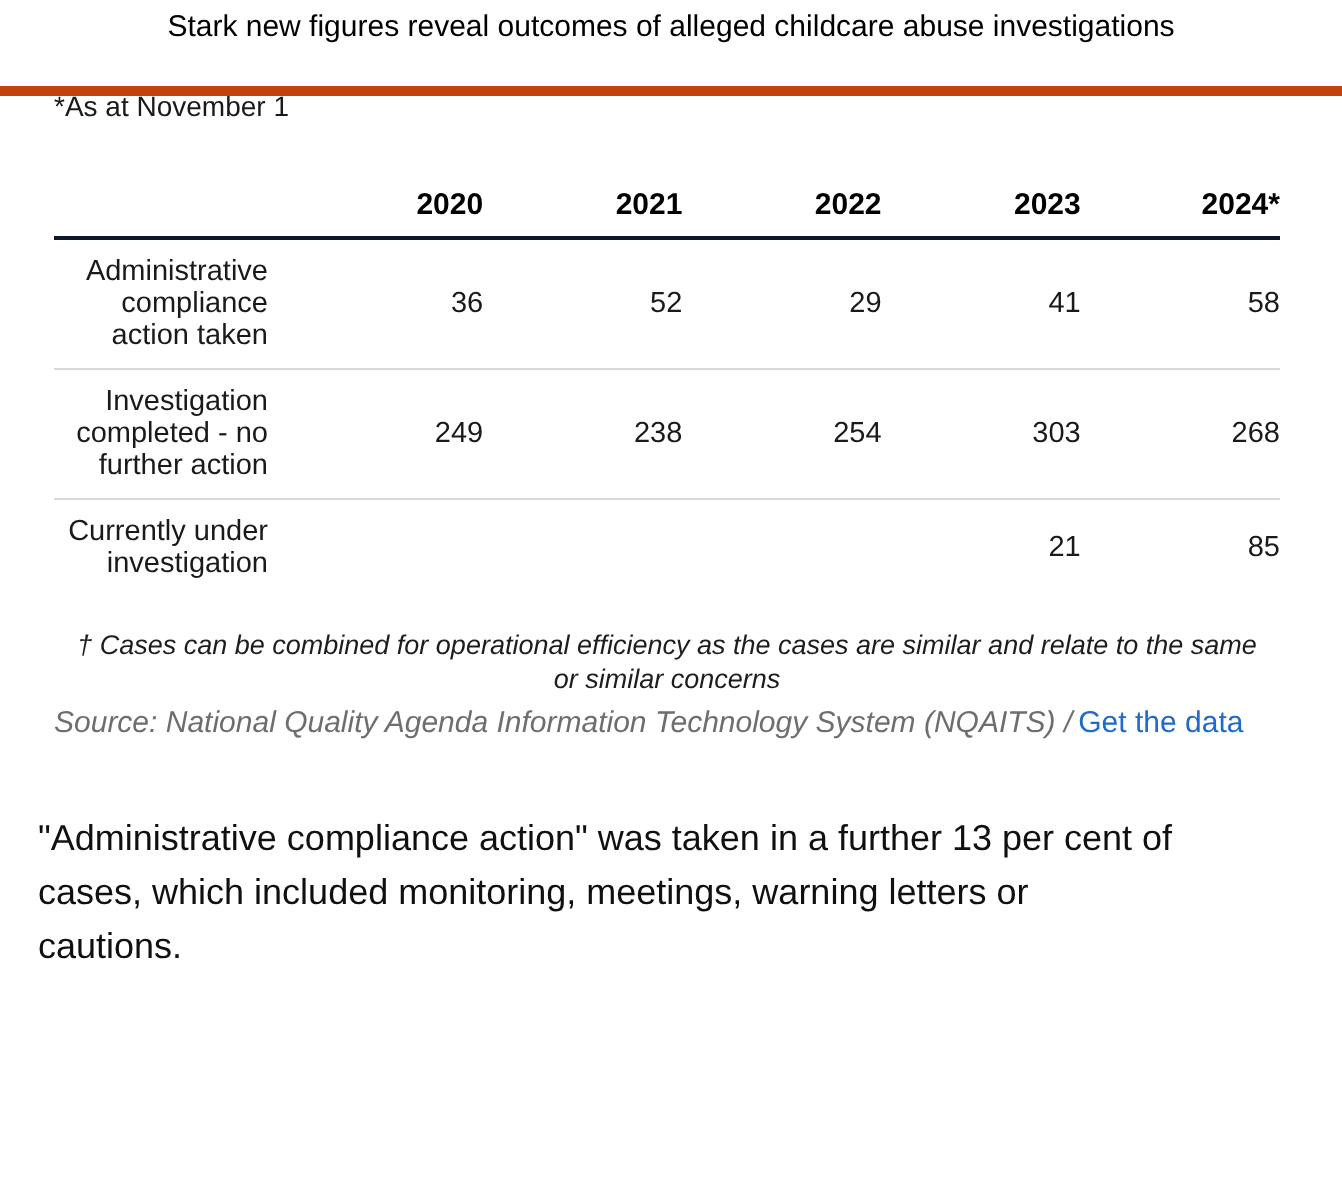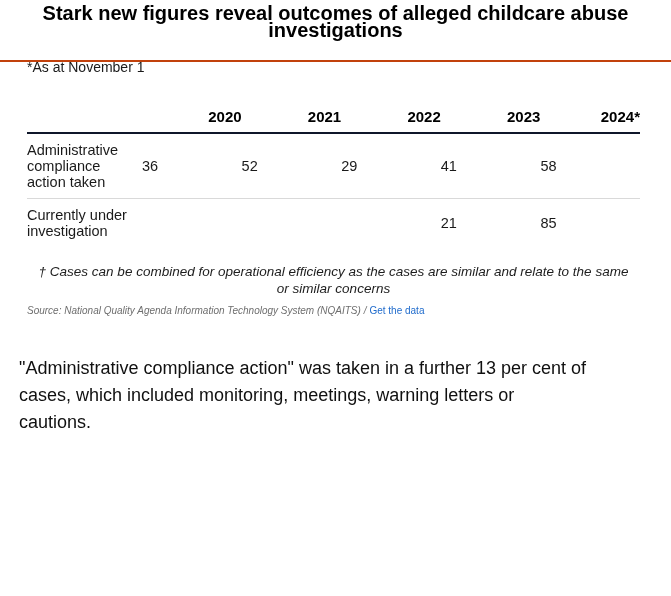--- a/index.html
+++ b/index.html
@@ -4,61 +4,61 @@
 <style>
   html, body { margin: 0; padding: 0; background: #ffffff; }
   body {
     width: 671px; height: 596px; overflow: hidden;
     font-family: "Liberation Sans", sans-serif;
     color: #1a1a1a;
     -webkit-font-smoothing: antialiased;
   }
   .title {
     margin: 0; padding-top: 5px;
-    font-size: 20px; line-height: 17px; font-weight: bold;
+    font-size: 15px; line-height: 17px; font-weight: normal;
     text-align: center; color: #000000;
   }
   .note-clip {
     margin-top: 21px; height: 16px; overflow: hidden;
-    border-top: 2px solid #c2410c;
+    border-top: 5px solid #c2410c;
   }
   .note {
     margin-top: -4px; padding-left: 27px;
     font-size: 14px; line-height: 18px; color: #1a1a1a;
   }
   .content { padding: 0 31px 0 27px; }
   table.data-table {
     width: 100%; border-collapse: collapse; margin-top: 28px;
     table-layout: fixed;
   }
   table.data-table thead th {
     font-size: 15px; font-weight: bold; color: #000000;
     text-align: right; padding: 2px 0 7px 0;
     border-bottom: 2px solid #0f172a; line-height: 17px;
   }
   table.data-table thead th.label-col { width: 115px; text-align: left; }
   table.data-table tbody th.row-label {
-    width: 115px; text-align: left; font-weight: normal;
+    width: 115px; text-align: right; font-weight: normal;
     font-size: 14.5px; line-height: 16px; color: #1a1a1a;
     padding: 8px 8px 8px 0; vertical-align: middle;
   }
   table.data-table tbody td {
     font-size: 14.5px; line-height: 16px; color: #1a1a1a;
-    text-align: left; padding: 0 0; vertical-align: middle;
+    text-align: right; padding: 0 0; vertical-align: middle;
   }
   table.data-table tbody tr { border-bottom: 1px solid #d9d9d9; }
   table.data-table tbody tr:last-child { border-bottom: none; }
   .footnote {
     margin: 16px 0 0 0;
     font-size: 13.5px; line-height: 17px; font-style: italic;
     color: #1d1d1d; white-space: pre-line; text-align: center;
   }
   .source {
     margin: 6px 0 0 0;
-    font-size: 10px; line-height: 16px; font-style: italic; color: #6e6e6e;
+    font-size: 15px; line-height: 16px; font-style: italic; color: #6e6e6e;
   }
   .get-data-link {
     font-style: normal; color: #1f6bcc; text-decoration: none;
     margin-left: 3px; cursor: pointer;
   }
   .paragraph {
     margin: 36px 0 0 0; padding-left: 19px;
     width: 630px;
     font-size: 18px; line-height: 27px; color: #101010;
     white-space: pre-line;
@@ -89,20 +89,28 @@
       <tbody>
           <tr>
             <th class="row-label">Administrative compliance action taken</th>
             <td>36</td>
             <td>52</td>
             <td>29</td>
             <td>41</td>
             <td>58</td>
           </tr>
           <tr>
+            <th class="row-label">Investigation completed - no further action</th>
+            <td>249</td>
+            <td>238</td>
+            <td>254</td>
+            <td>303</td>
+            <td>268</td>
+          </tr>
+          <tr>
             <th class="row-label">Currently under investigation</th>
             <td></td>
             <td></td>
             <td></td>
             <td>21</td>
             <td>85</td>
           </tr>
         </tbody>
     </table>
 

